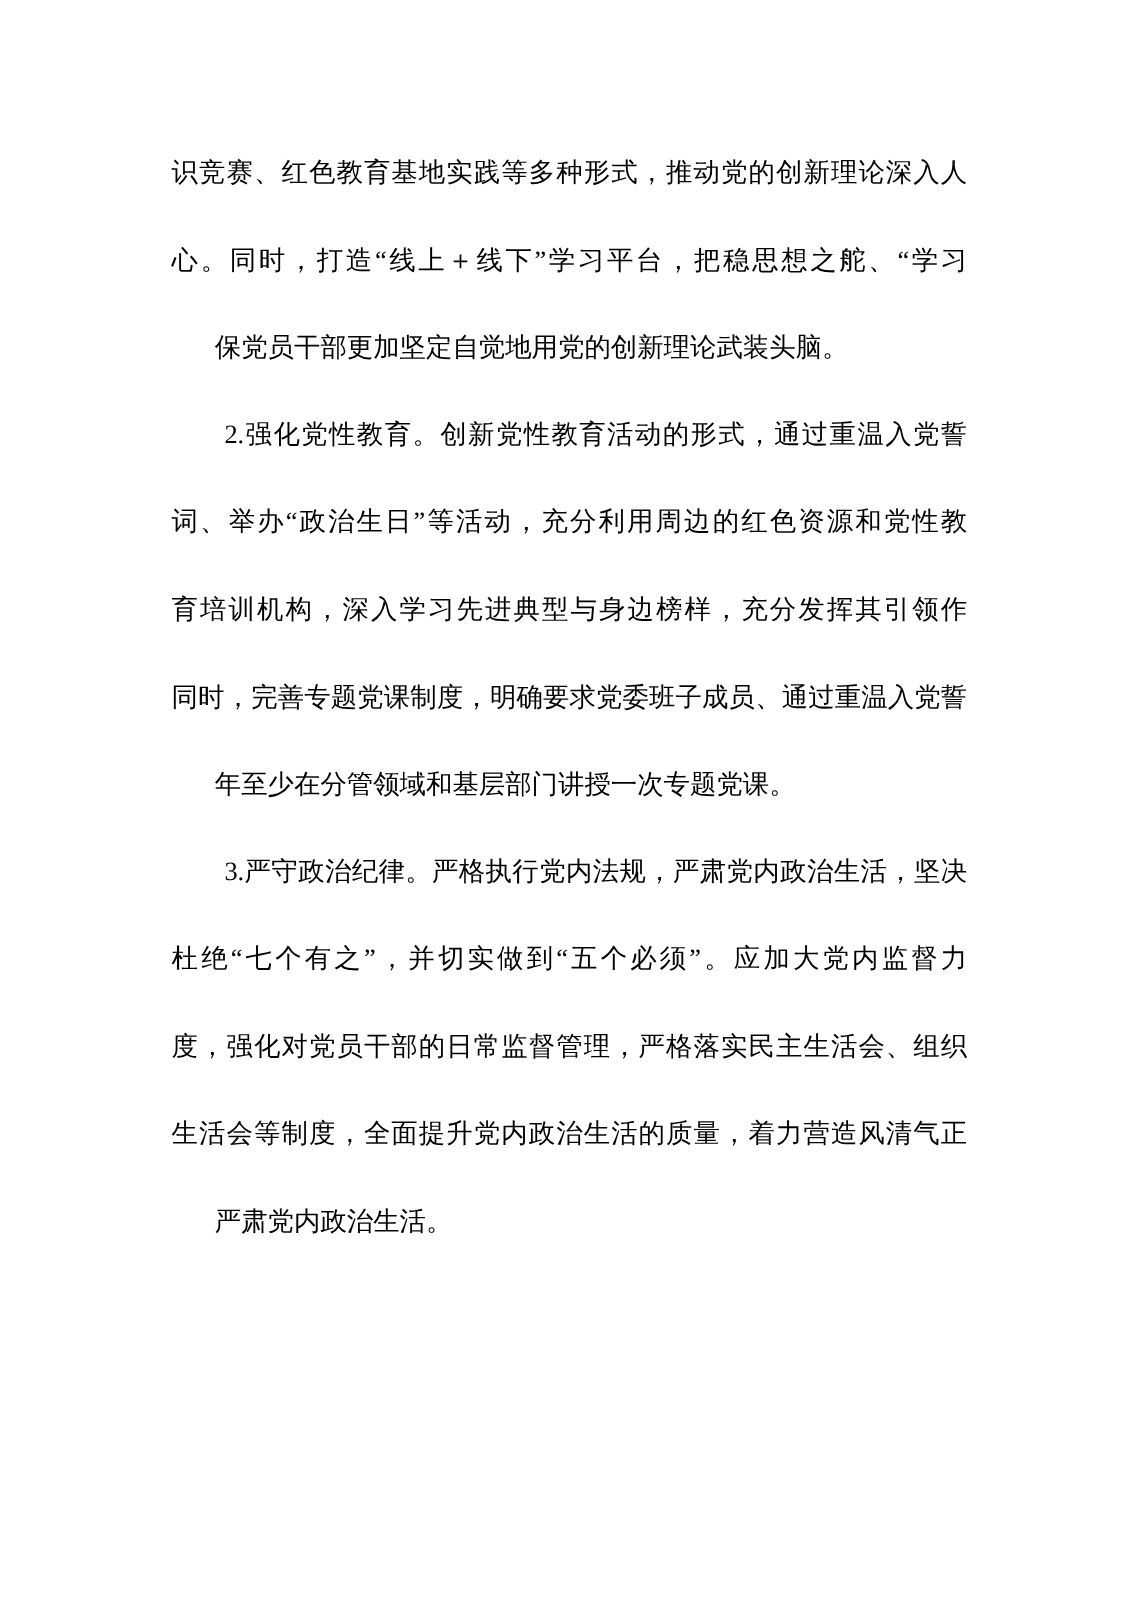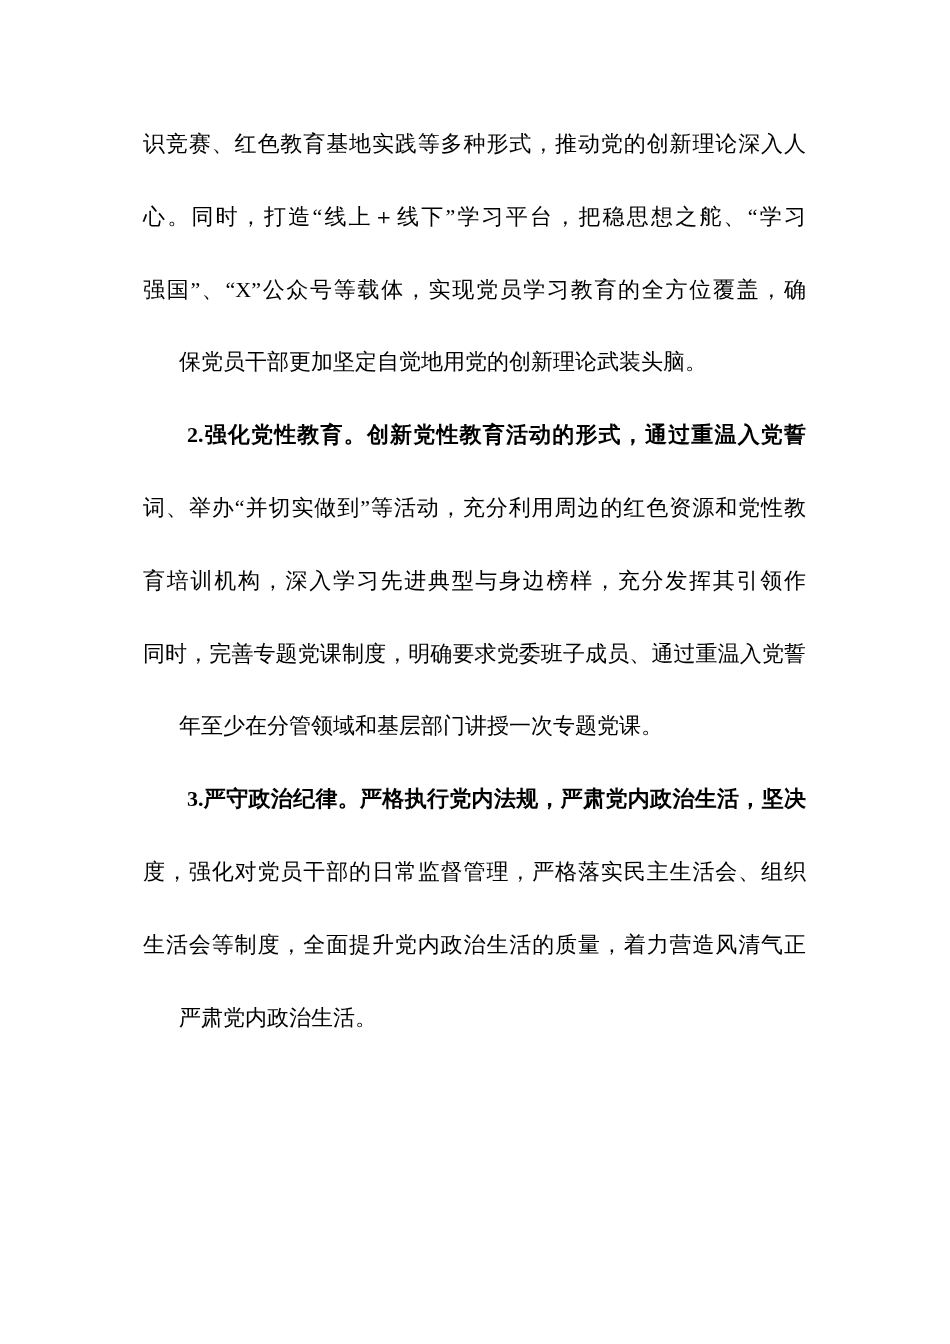--- a/index.html
+++ b/index.html
@@ -36,41 +36,40 @@
     text-justify: inter-character;
     letter-spacing: 0;
     color: #000000;
   }
   .line.last {
     text-align-last: left;
     margin-left: 36px;
   }
   .line.indent {
     text-indent: 44px;
-    font-weight: bold;
   }
 </style>
 </head>
 <body>
 
 <div class="page">
   <div class="text-block" id="text-block">
       <div class="para">
         <div class="line">识竞赛、红色教育基地实践等多种形式，推动党的创新理论深入人</div>
         <div class="line">心。同时，打造“线上＋线下”学习平台，把稳思想之舵、“学习</div>
-        <div class="line">强国”、“X”公众号等载体，实现党员学习教育的全方位覆盖，确</div>
         <div class="line last">保党员干部更加坚定自觉地用党的创新理论武装头脑。</div>
       </div>
       <div class="para">
         <div class="line indent">2.强化党性教育。创新党性教育活动的形式，通过重温入党誓</div>
-        <div class="line">词、举办“并切实做到”等活动，充分利用周边的红色资源和党性教</div>
+        <div class="line">词、举办“政治生日”等活动，充分利用周边的红色资源和党性教</div>
         <div class="line">育培训机构，深入学习先进典型与身边榜样，充分发挥其引领作</div>
         <div class="line">同时，完善专题党课制度，明确要求党委班子成员、通过重温入党誓</div>
         <div class="line last">年至少在分管领域和基层部门讲授一次专题党课。</div>
       </div>
       <div class="para">
         <div class="line indent">3.严守政治纪律。严格执行党内法规，严肃党内政治生活，坚决</div>
+        <div class="line">杜绝“七个有之”，并切实做到“五个必须”。应加大党内监督力</div>
         <div class="line">度，强化对党员干部的日常监督管理，严格落实民主生活会、组织</div>
         <div class="line">生活会等制度，全面提升党内政治生活的质量，着力营造风清气正</div>
         <div class="line last">严肃党内政治生活。</div>
       </div>
     </div>
 </div>
 
 </body></html>

